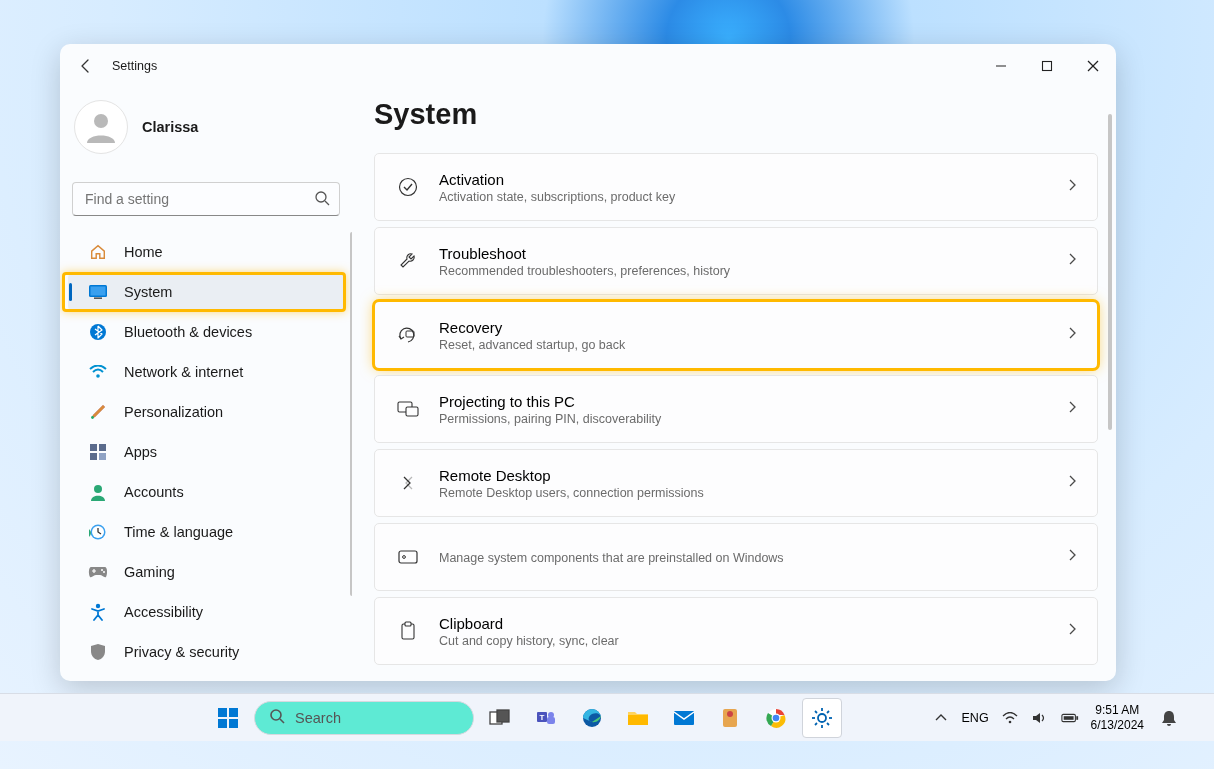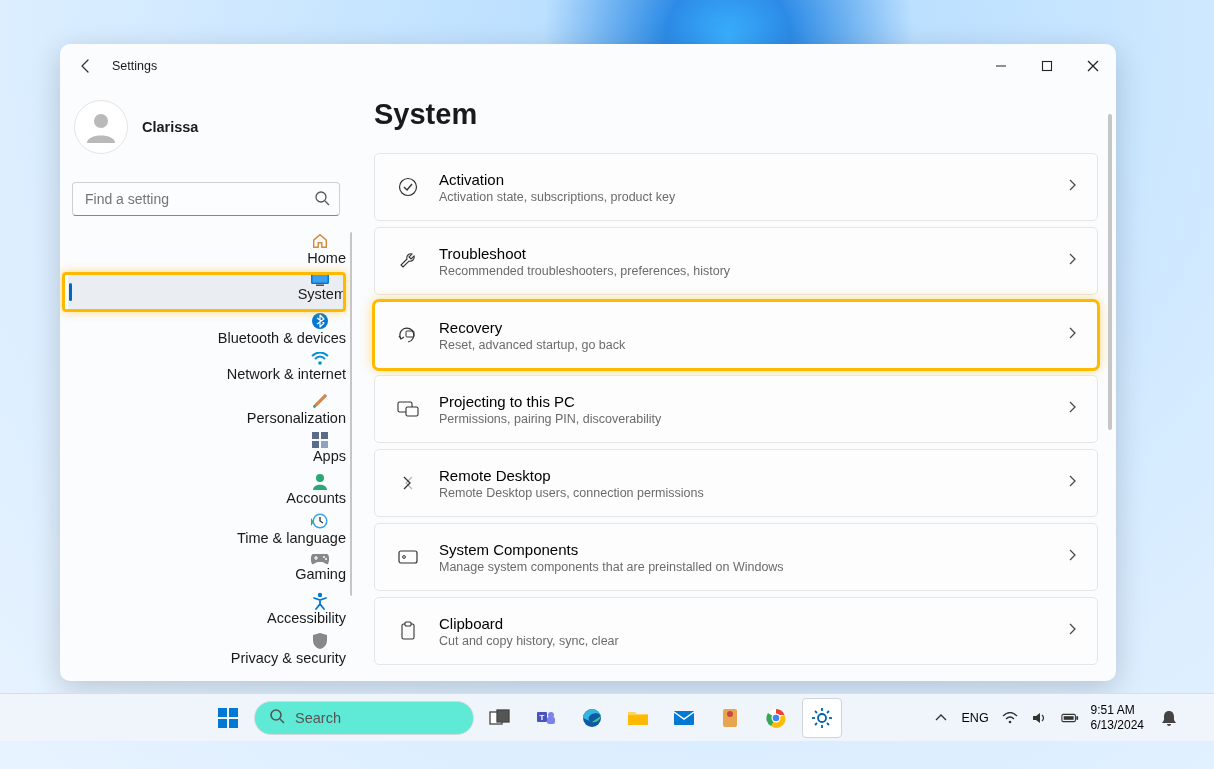--- a/index.html
+++ b/index.html
@@ -84,28 +84,27 @@
     padding:0 36px 0 12px;
     font-size:14px;
     outline:none;
   }
   .search-wrap .srch-icon {
     position:absolute; right:10px; top:8px;
   }
   .nav-list { flex:1; overflow:hidden; padding-left:2px; position:relative;}
   .nav-item {
     height:40px;
-    display:flex; align-items:flex-end;
+    display:flex; align-items:center;
     padding-left:18px;
     border-radius:6px;
     margin:0 6px;
     cursor:pointer;
     font-size:14.5px;
     color:#1a1a1a;
-    flex-direction:column;
   }
   .nav-item .icon-slot {
     width:24px; display:flex; justify-content:center; margin-right:14px;
   }
   .nav-item.active {
     background:#eaeef3;
     position:relative;
   }
   .nav-item.active::before {
     content:"";
@@ -184,21 +183,21 @@
   }
   .tb-search .mg {margin-right:10px;}
   .tb-app {width:40px;height:40px;display:flex;align-items:center;justify-content:center;cursor:pointer;border-radius:4px;}
   .tb-app.active {background:#fff;border:1px solid #d0d4db;}
   .tb-right-tray {
     margin-left:auto; margin-right:36px;
     display:flex; align-items:center; gap:12px;
     font-size:12px;
   }
   .tray-icon { display:flex;align-items:center;justify-content:center;width:18px;height:18px;}
-  .clock { text-align:left; line-height:1.2; font-size:12px;}
+  .clock { text-align:center; line-height:1.2; font-size:12px;}
 </style>
 </head>
 <body>
 
 <div class="desktop-wallpaper"></div>
 
 <div class="window-shadow">
   <div class="titlebar">
     <div class="back-arrow">
       <svg width="16" height="16" viewBox="0 0 16 16">
@@ -455,21 +454,20 @@
       </div>
 
       <div class="card">
         <span class="card-icon">
           <svg width="20" height="16" viewBox="0 0 20 16">
               <rect x="1" y="2" width="18" height="12" rx="2" stroke="#333" stroke-width="1.2" fill="none"></rect>
               <circle cx="6" cy="8" r="1.4" stroke="#333" stroke-width="1" fill="none"></circle>
             </svg>
         </span>
         <div class="card-text">
-          <div class="ctitle">System Components</div>
           <div class="csub">Manage system components that are preinstalled on Windows</div>
         </div>
         <span class="chev">
           <svg width="10" height="14" viewBox="0 0 10 14">
               <path d="M3 2 L8 7 L3 12" stroke="#4a4a4a" stroke-width="1.3" fill="none"></path>
             </svg>
         </span>
       </div>
 
       <div class="card">

